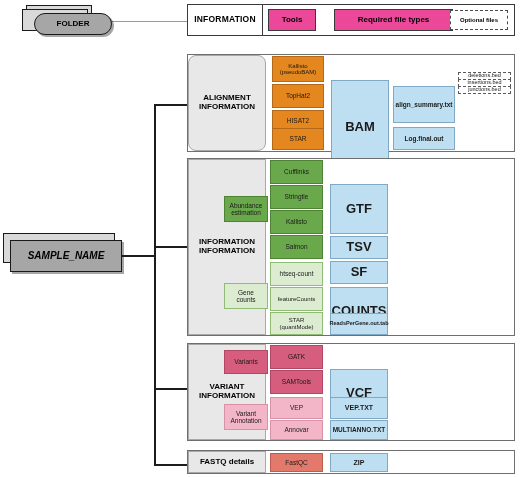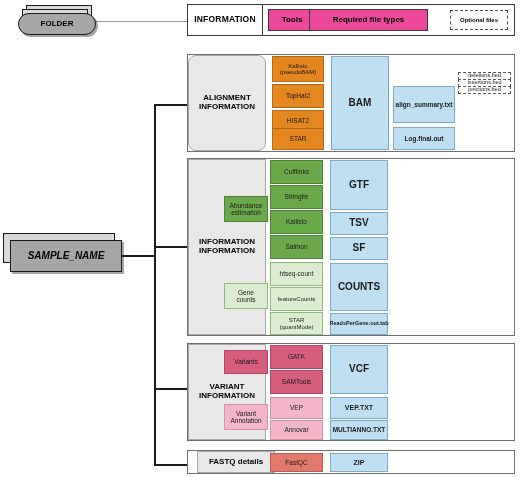--- a/index.html
+++ b/index.html
@@ -42,41 +42,41 @@
   .b-dash{background:#ffffff;border:1px dashed #5a5a5a;color:#1a1a1a;}
 
   
   .line{position:absolute;background:#1c1c1c;}
   .line-thin{position:absolute;background:#9a9a9a;}
 
   .t55{font-size:5.5px;}
   .t6{font-size:6px;}
   .t65{font-size:6.5px;}
   .t7{font-size:7px;}
-  .t75{font-size:10px;}
+  .t75{font-size:13px;margin-top:24px;}
   .t8{font-size:8px;}
   .t85{font-size:8.5px;}
   .t10{font-size:10px;font-style:italic;}
   .bold{font-weight:bold;}
 </style>
 </head>
 <body>
 
 <div id="canvas">
 
   <div class="line-thin" style="left:95px;top:21px;width:92px;height:1px;"></div>
 
   <div class="box stack-back" style="left:26px;top:5px;width:66px;height:22px;"></div>
   <div class="box stack-back" style="left:22px;top:9px;width:66px;height:22px;"></div>
-  <div class="box stack-front shadowy t8" style="left:18px;top:13px;width:78px;height:22px;border-radius:11px;">FOLDER</div>
+  <div class="box stack-front shadowy t8" style="left:34px;top:13px;width:78px;height:22px;border-radius:11px;">FOLDER</div>
 
   <div class="box hdr-outer" style="left:187px;top:4px;width:328px;height:32px;"></div>
   <div class="box hdr-label t85" style="left:188px;top:5px;width:75px;height:30px;border:none;border-right:1.3px solid #3a3a3a;">INFORMATION</div>
   <div class="box hdr-cell t8" style="left:268px;top:9px;width:48px;height:22px;">Tools</div>
-  <div class="box hdr-cell t8" style="left:309px;top:9px;width:119px;height:22px;">Required file types</div>
+  <div class="box hdr-cell t8" style="left:334px;top:9px;width:119px;height:22px;">Required file types</div>
   <div class="box hdr-opt t6" style="left:450px;top:10px;width:58px;height:20px;">Optional files</div>
 
   <div class="box stack-back" style="left:3px;top:233px;width:112px;height:30px;"></div>
   <div class="box stack-front shadowy t10" style="left:10px;top:240px;width:112px;height:32px;">SAMPLE_NAME</div>
 
   <div class="line" style="left:122px;top:255px;width:33px;height:1.6px;"></div>
   <div class="line" style="left:154px;top:104px;width:1.6px;height:362px;"></div>
   <div class="line" style="left:154px;top:104px;width:34px;height:1.6px;"></div>
   <div class="line" style="left:154px;top:246px;width:34px;height:1.6px;"></div>
   <div class="line" style="left:154px;top:388px;width:34px;height:1.6px;"></div>
@@ -152,17 +152,17 @@
   <div class="box b-pink t65" style="left:270px;top:345px;width:53px;height:24px;">GATK</div>
   <div class="box b-pink t65" style="left:270px;top:370px;width:53px;height:24px;">SAMTools</div>
   <div class="box b-lpink t65" style="left:270px;top:397px;width:53px;height:22px;">VEP</div>
   <div class="box b-lpink t65" style="left:270px;top:420px;width:53px;height:20px;">Annovar</div>
 
   <div class="box b-blue t75" style="left:330px;top:345px;width:58px;height:49px;text-align:right;">VCF</div>
   <div class="box b-blue t7" style="left:330px;top:397px;width:58px;height:22px;">VEP.TXT</div>
   <div class="box b-blue t65" style="left:330px;top:420px;width:58px;height:20px;">MULTIANNO.TXT</div>
 
   <div class="box panel" style="left:187px;top:450px;width:328px;height:24px;"></div>
-  <div class="box panel-label t8 bold" style="left:188px;top:451px;width:78px;height:22px;margin-left:9px;">FASTQ  details</div>
+  <div class="box panel-label t8 bold" style="left:188px;top:451px;width:78px;height:22px;">FASTQ  details</div>
   <div class="box b-salmon t65" style="left:270px;top:453px;width:53px;height:19px;">FastQC</div>
   <div class="box b-blue t7" style="left:330px;top:453px;width:58px;height:19px;">ZIP</div>
 
 </div>
 
 </body></html>

